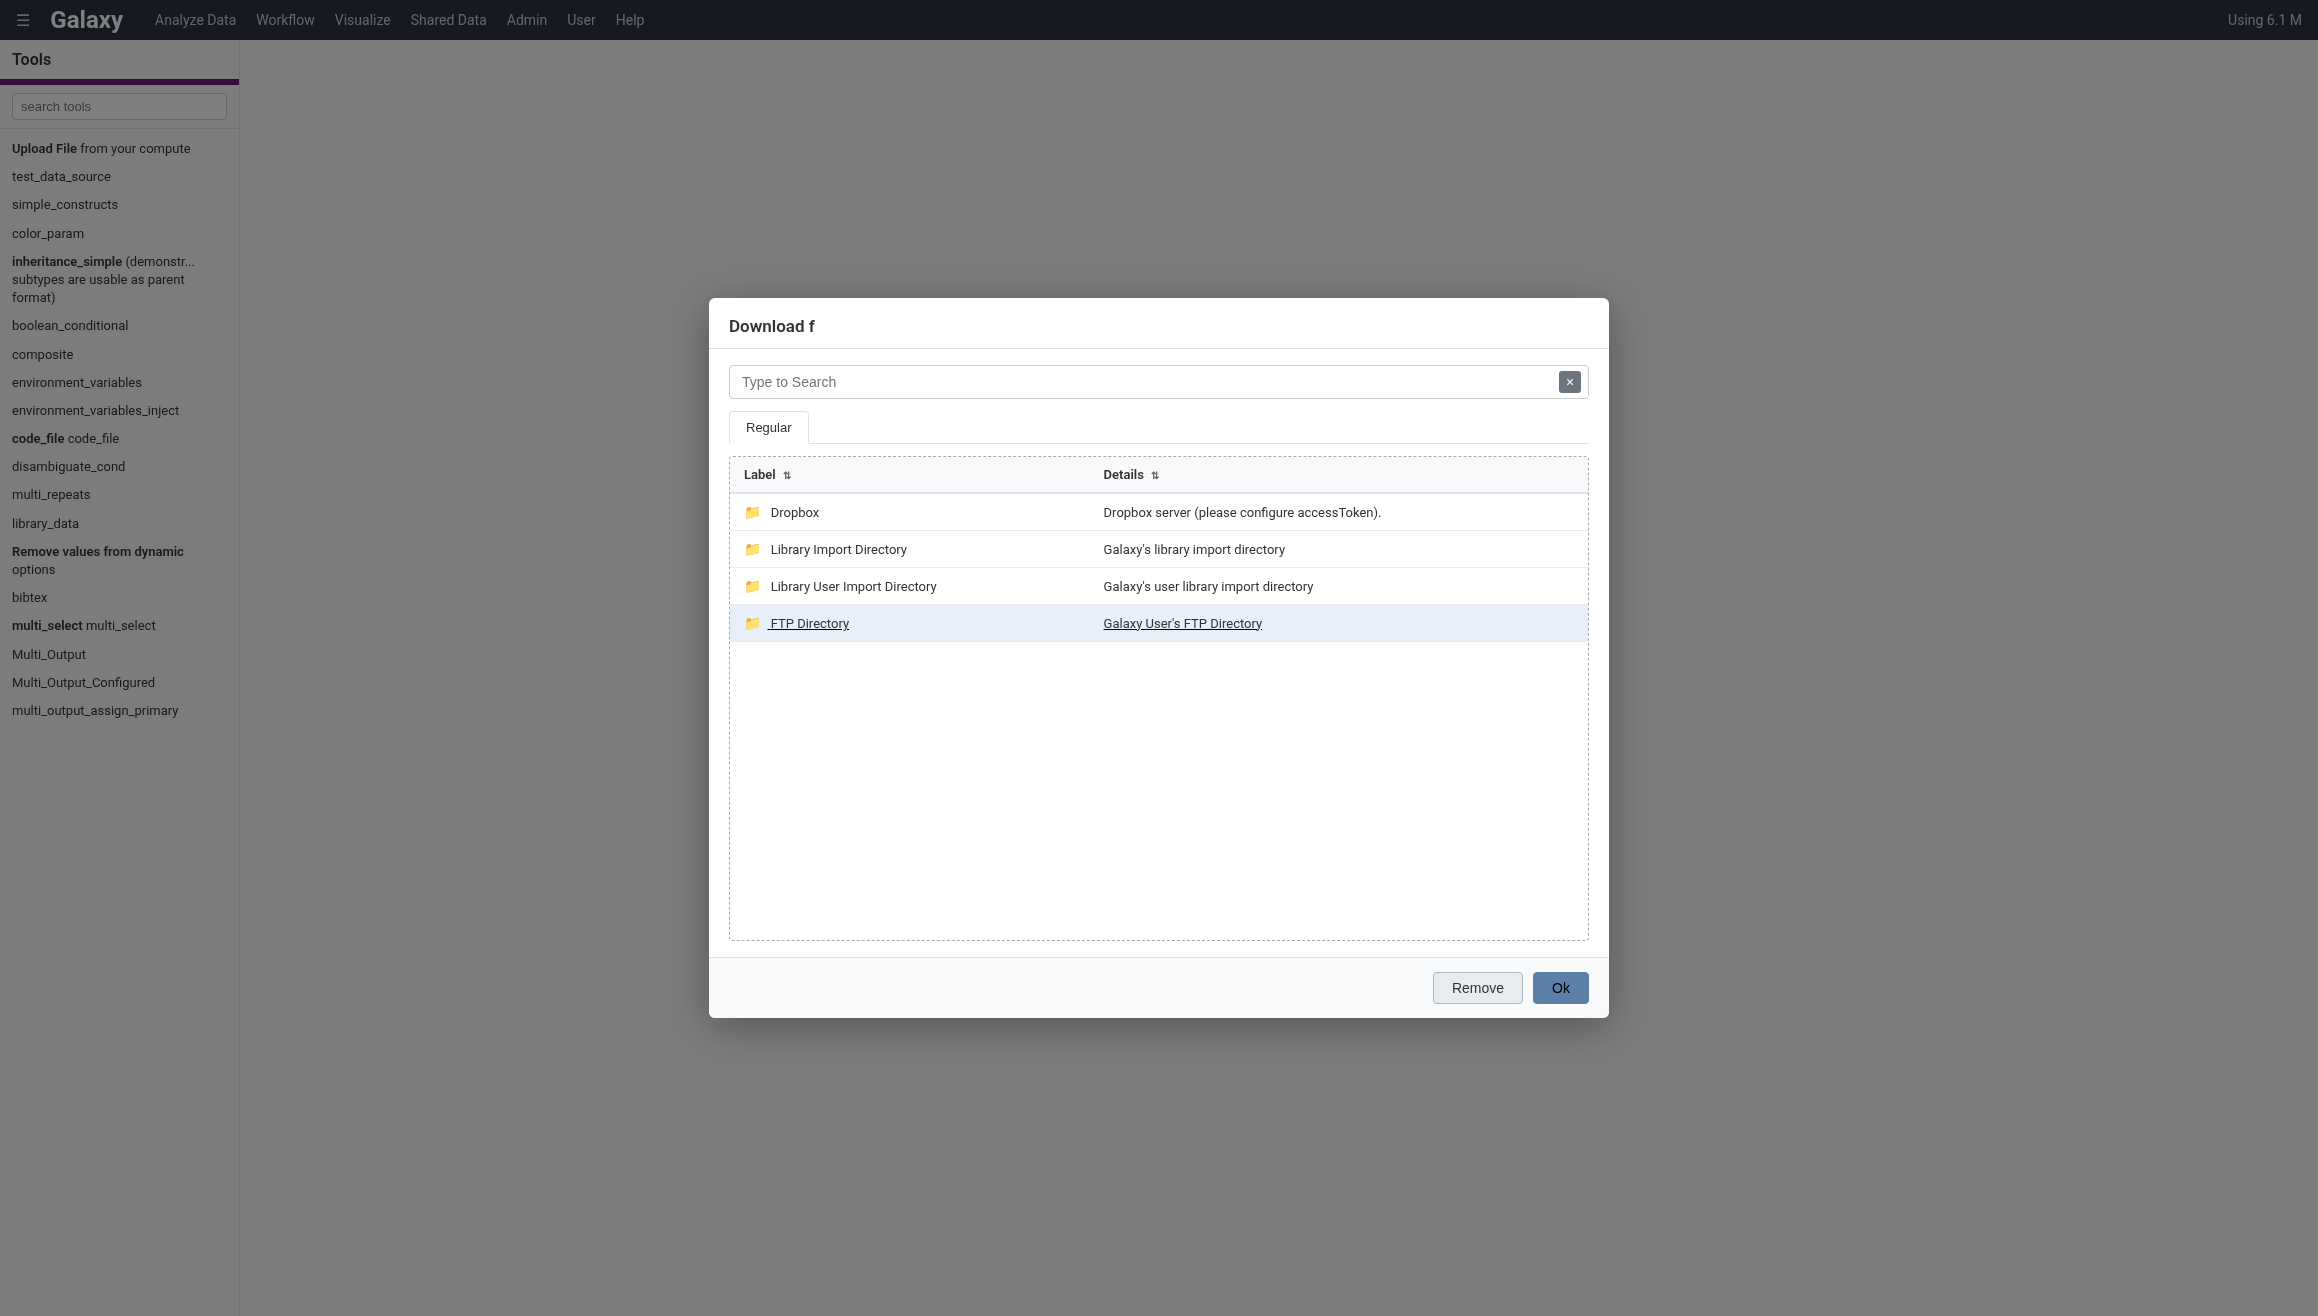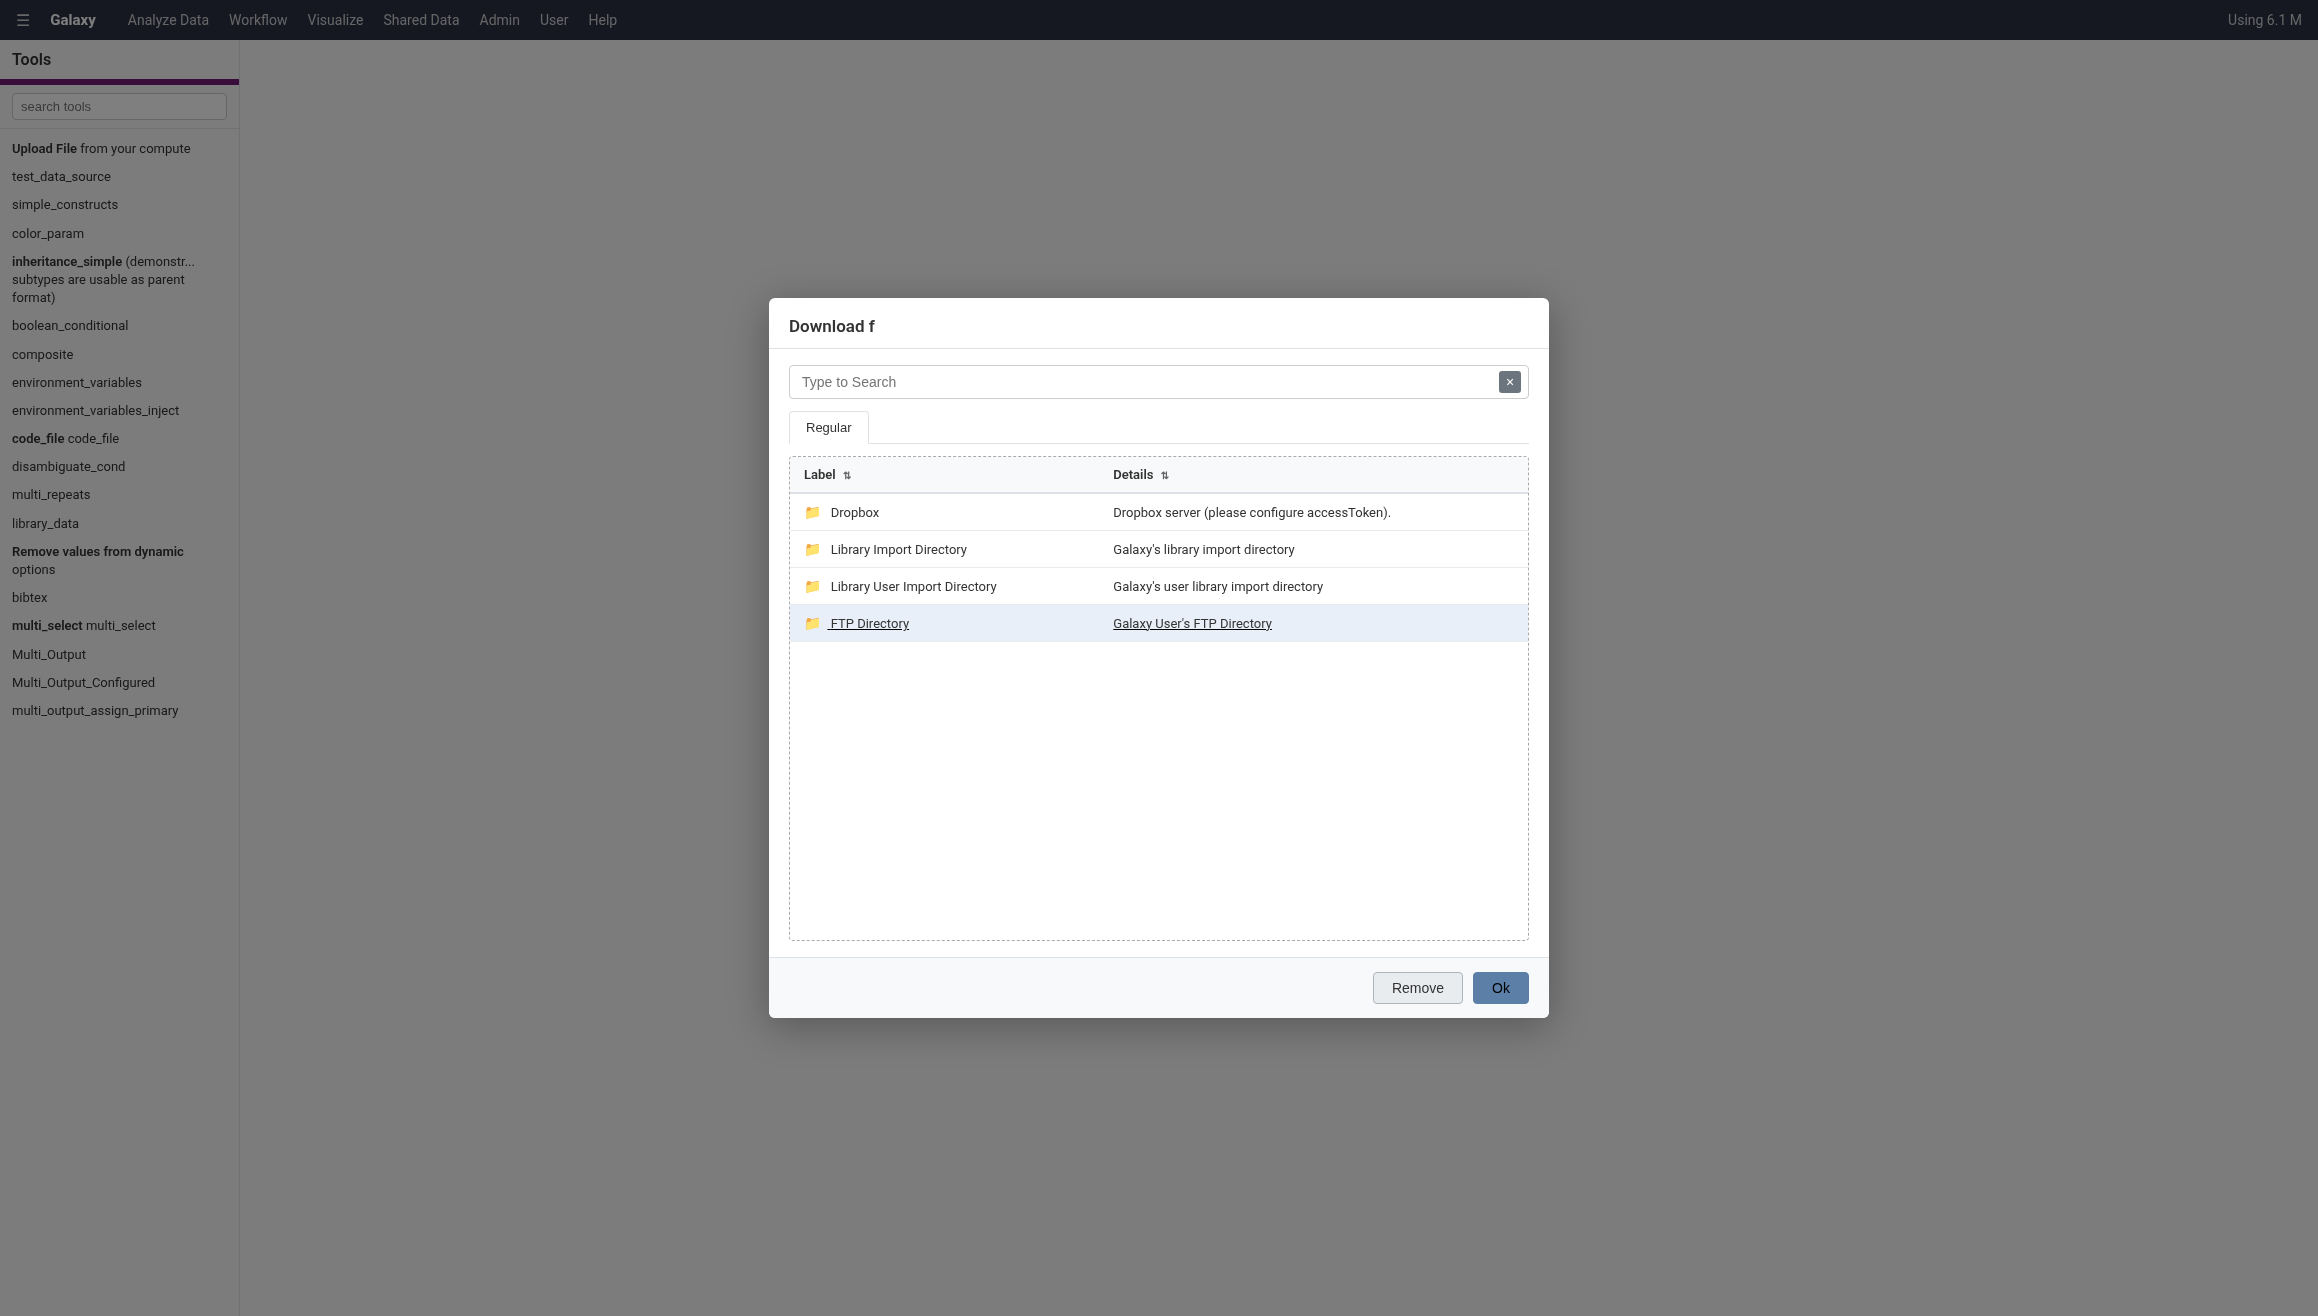--- a/index.html
+++ b/index.html
@@ -28,21 +28,21 @@
       display: flex;
       align-items: center;
       padding: 0 16px;
       gap: 20px;
       color: #fff;
       font-size: 15px;
       flex-shrink: 0;
     }
 
     .galaxy-logo {
-      font-size: 15px;
+      font-size: 24px;
       font-weight: bold;
       color: #fff;
       margin-right: 12px;
     }
 
     .galaxy-nav-item {
       color: #ccc;
       font-size: 14px;
       cursor: pointer;
     }
@@ -123,21 +123,21 @@
       background: rgba(0,0,0,0.5);
       display: flex;
       align-items: center;
       justify-content: center;
       z-index: 100;
     }
 
     .modal {
       background: #fff;
       border-radius: 6px;
-      width: 780px;
+      width: 900px;
       min-height: 720px;
       display: flex;
       flex-direction: column;
       box-shadow: 0 8px 40px rgba(0,0,0,0.3);
       overflow: hidden;
     }
 
     .modal-header {
       padding: 18px 20px 12px;
       border-bottom: 1px solid #dee2e6;

